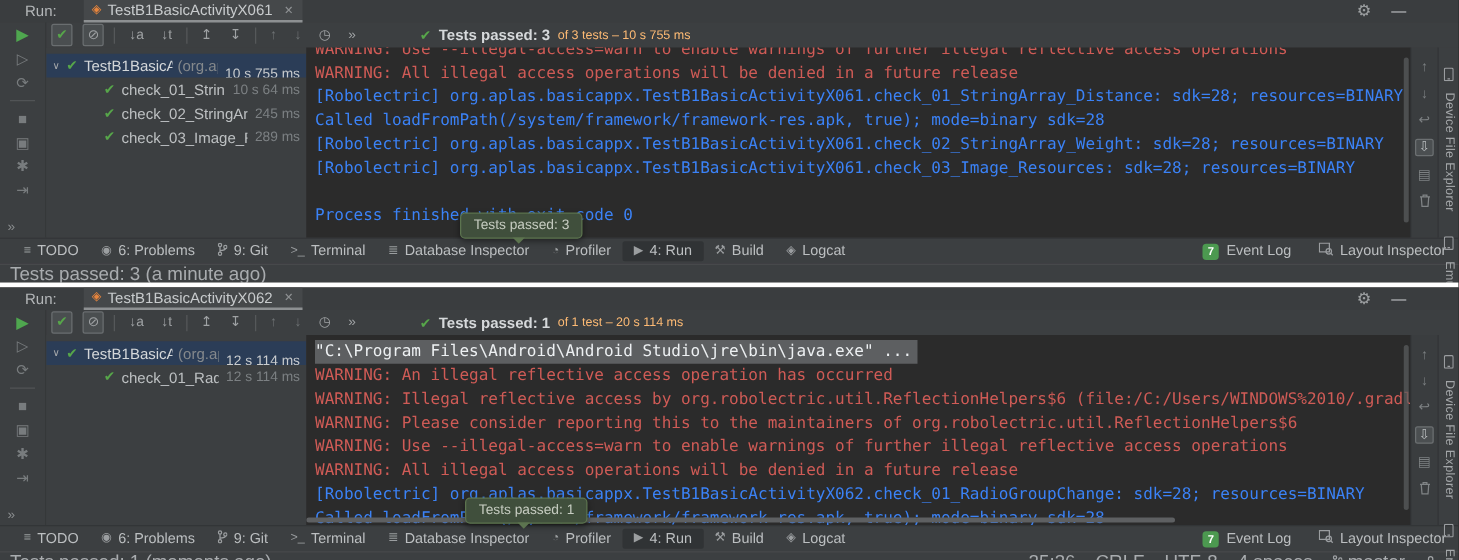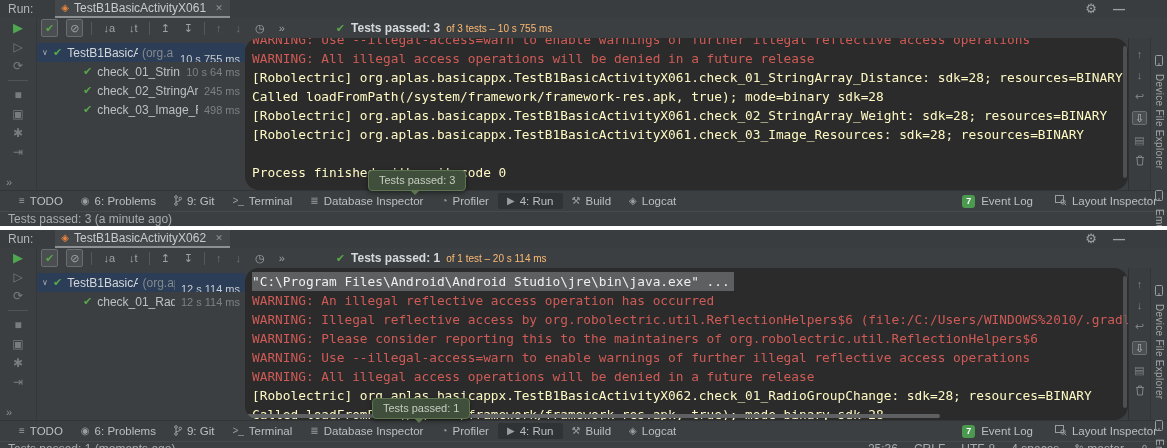--- a/index.html
+++ b/index.html
@@ -4,21 +4,21 @@
 <style>
   html,body{margin:0;padding:0;background:#1e1e1e;}
   *{box-sizing:border-box;}
   #app{position:relative;width:1167px;height:448px;overflow:hidden;background:#2b2b2b;
        font-family:"Liberation Sans",sans-serif;-webkit-font-smoothing:antialiased;}
   .panel{position:absolute;left:0;width:1167px;height:226px;background:#3c3f41;overflow:hidden;}
   .p0{top:0;} .p1{top:230px;}
   #divider{position:absolute;top:226px;left:0;width:1167px;height:4px;background:#ffffff;}
 
   
-  .tab-row{height:18px;display:flex;align-items:center;background:#3a3d3f;padding-left:8px;position:relative;}
+  .tab-row{height:18px;display:flex;align-items:center;background:#3a3d3f;padding-left:20px;position:relative;}
   .run-label{font-size:12px;color:#b4b7b9;margin-right:22px;}
   .tab{display:flex;align-items:center;gap:5px;background:#45484a;height:18px;padding:0 7px 0 6px;
        border-bottom:2px solid #8d9092;}
   .tab-icon{color:#e8853c;font-size:10px;line-height:1;}
   .tab-title{font-size:12px;color:#c8cbcd;}
   .tab-close{color:#8f9294;font-size:9px;margin-left:4px;}
   .panel-controls{position:absolute;right:42px;top:1px;display:flex;gap:16px;align-items:center;}
   .gear{color:#9da0a2;font-size:13px;line-height:16px;}
   .minimize{color:#9da0a2;font-size:12px;font-weight:bold;line-height:16px;}
 
@@ -52,25 +52,25 @@
   .tree-root{background:#2b3d57;}
   .tw-chevron{width:16px;text-align:center;color:#a7aaac;font-size:8px;flex:none;}
   .tw-check{color:#57a64a;font-size:11px;margin-right:5px;flex:none;}
   .tree-child{padding-left:46px;}
   .tw-name{color:#d4d7d9;overflow:hidden;text-overflow:clip;}
   .tree-child .tw-name{color:#bdc0c2;}
   .tw-pkg{color:#85898c;margin-left:4px;overflow:hidden;}
   .tw-dur{margin-left:auto;padding-left:6px;padding-right:5px;color:#7c8083;font-size:11px;flex:none;}
   .tree-root .tw-dur{color:#c9ccce;margin-top:12px;}
 
-  .console{flex:1;background:#2b2b2b;overflow:hidden;position:relative;min-width:0;border-radius:14px;}
+  .console{flex:1;background:#2b2b2b;overflow:hidden;position:relative;min-width:0;}
   .console-lines{font-family:"DejaVu Sans Mono",monospace;font-size:12.8px;line-height:19px;padding-left:7px;}
   .p0 .console-lines{margin-top:-8px;}
   .p1 .console-lines{margin-top:4px;}
-  .console-line{height:19px;white-space:pre;color:#fef9c3;}
+  .console-line{height:19px;white-space:pre;color:#3b82f6;}
   .console-line.warn{color:#cf5b56;}
   .console-line.selected{display:inline-block;width:max-content;background:#5d5f61;color:#edf0f2;padding-right:4px;}
   .vscroll{position:absolute;right:1px;top:8px;width:4px;height:132px;background:#595c5e;border-radius:2px;opacity:.75;}
   .hscroll{position:absolute;left:0;bottom:2px;width:695px;height:4px;background:#5e6062;border-radius:2px;}
 
   .gutter{width:22px;background:#3a3d3f;border-left:1px solid #2f3133;display:flex;flex-direction:column;
           align-items:center;padding-top:10px;gap:9px;}
   .g-icon{color:#7d8183;font-size:11px;line-height:12px;}
   .g-active{background:#4b4f51;border:1px solid #6c7072;border-radius:2px;padding:0 2px;color:#b9bcbe;}
 
@@ -93,21 +93,21 @@
   .twb-icon{color:#9b9ea0;font-size:10px;line-height:10px;}
   .twb-active{background:#303335;}
   .twb-right{margin-left:auto;display:flex;align-items:center;gap:22px;}
   .evt{display:flex;align-items:center;gap:6px;}
   .evt-badge{width:13px;height:13px;background:#4c9950;border-radius:3px;color:#fff;font-size:9px;font-weight:700;
              display:flex;align-items:center;justify-content:center;}
   .li-item{display:flex;align-items:center;gap:5px;}
 
   
   .statusbar{height:15px;display:flex;align-items:center;background:#3c3f41;border-top:1px solid #47494b;
-             font-size:12px;color:#a9acaf;padding:0 18px 0 8px;}
+             font-size:15px;color:#a9acaf;padding:0 18px 0 8px;}
   .sb-right{margin-left:auto;display:flex;align-items:center;gap:16px;}
   .sb-seg{white-space:nowrap;display:flex;align-items:center;gap:4px;}
 </style>
 </head>
 <body>
 
 <div id="app">
 
   <div class="panel p0">
     <div class="tab-row">
@@ -173,21 +173,21 @@
               <span class="tw-dur">10 s 64 ms</span>
             </div>
             <div class="tree-row tree-child">
               <span class="tw-check">✔</span>
               <span class="tw-name">check_02_StringArray_Weight</span>
               <span class="tw-dur">245 ms</span>
             </div>
             <div class="tree-row tree-child">
               <span class="tw-check">✔</span>
               <span class="tw-name">check_03_Image_Resources</span>
-              <span class="tw-dur">498 ms</span>
+              <span class="tw-dur">289 ms</span>
             </div>
           </div>
 
           <div class="console">
             <div class="console-lines">
                 <div class="console-line warn">WARNING: Use --illegal-access=warn to enable warnings of further illegal reflective access operations</div>
                 <div class="console-line warn">WARNING: All illegal access operations will be denied in a future release</div>
                 <div class="console-line plain">[Robolectric] org.aplas.basicappx.TestB1BasicActivityX061.check_01_StringArray_Distance: sdk=28; resources=BINARY</div>
                 <div class="console-line plain">Called loadFromPath(/system/framework/framework-res.apk, true); mode=binary sdk=28</div>
                 <div class="console-line plain">[Robolectric] org.aplas.basicappx.TestB1BasicActivityX061.check_02_StringArray_Weight: sdk=28; resources=BINARY</div>

